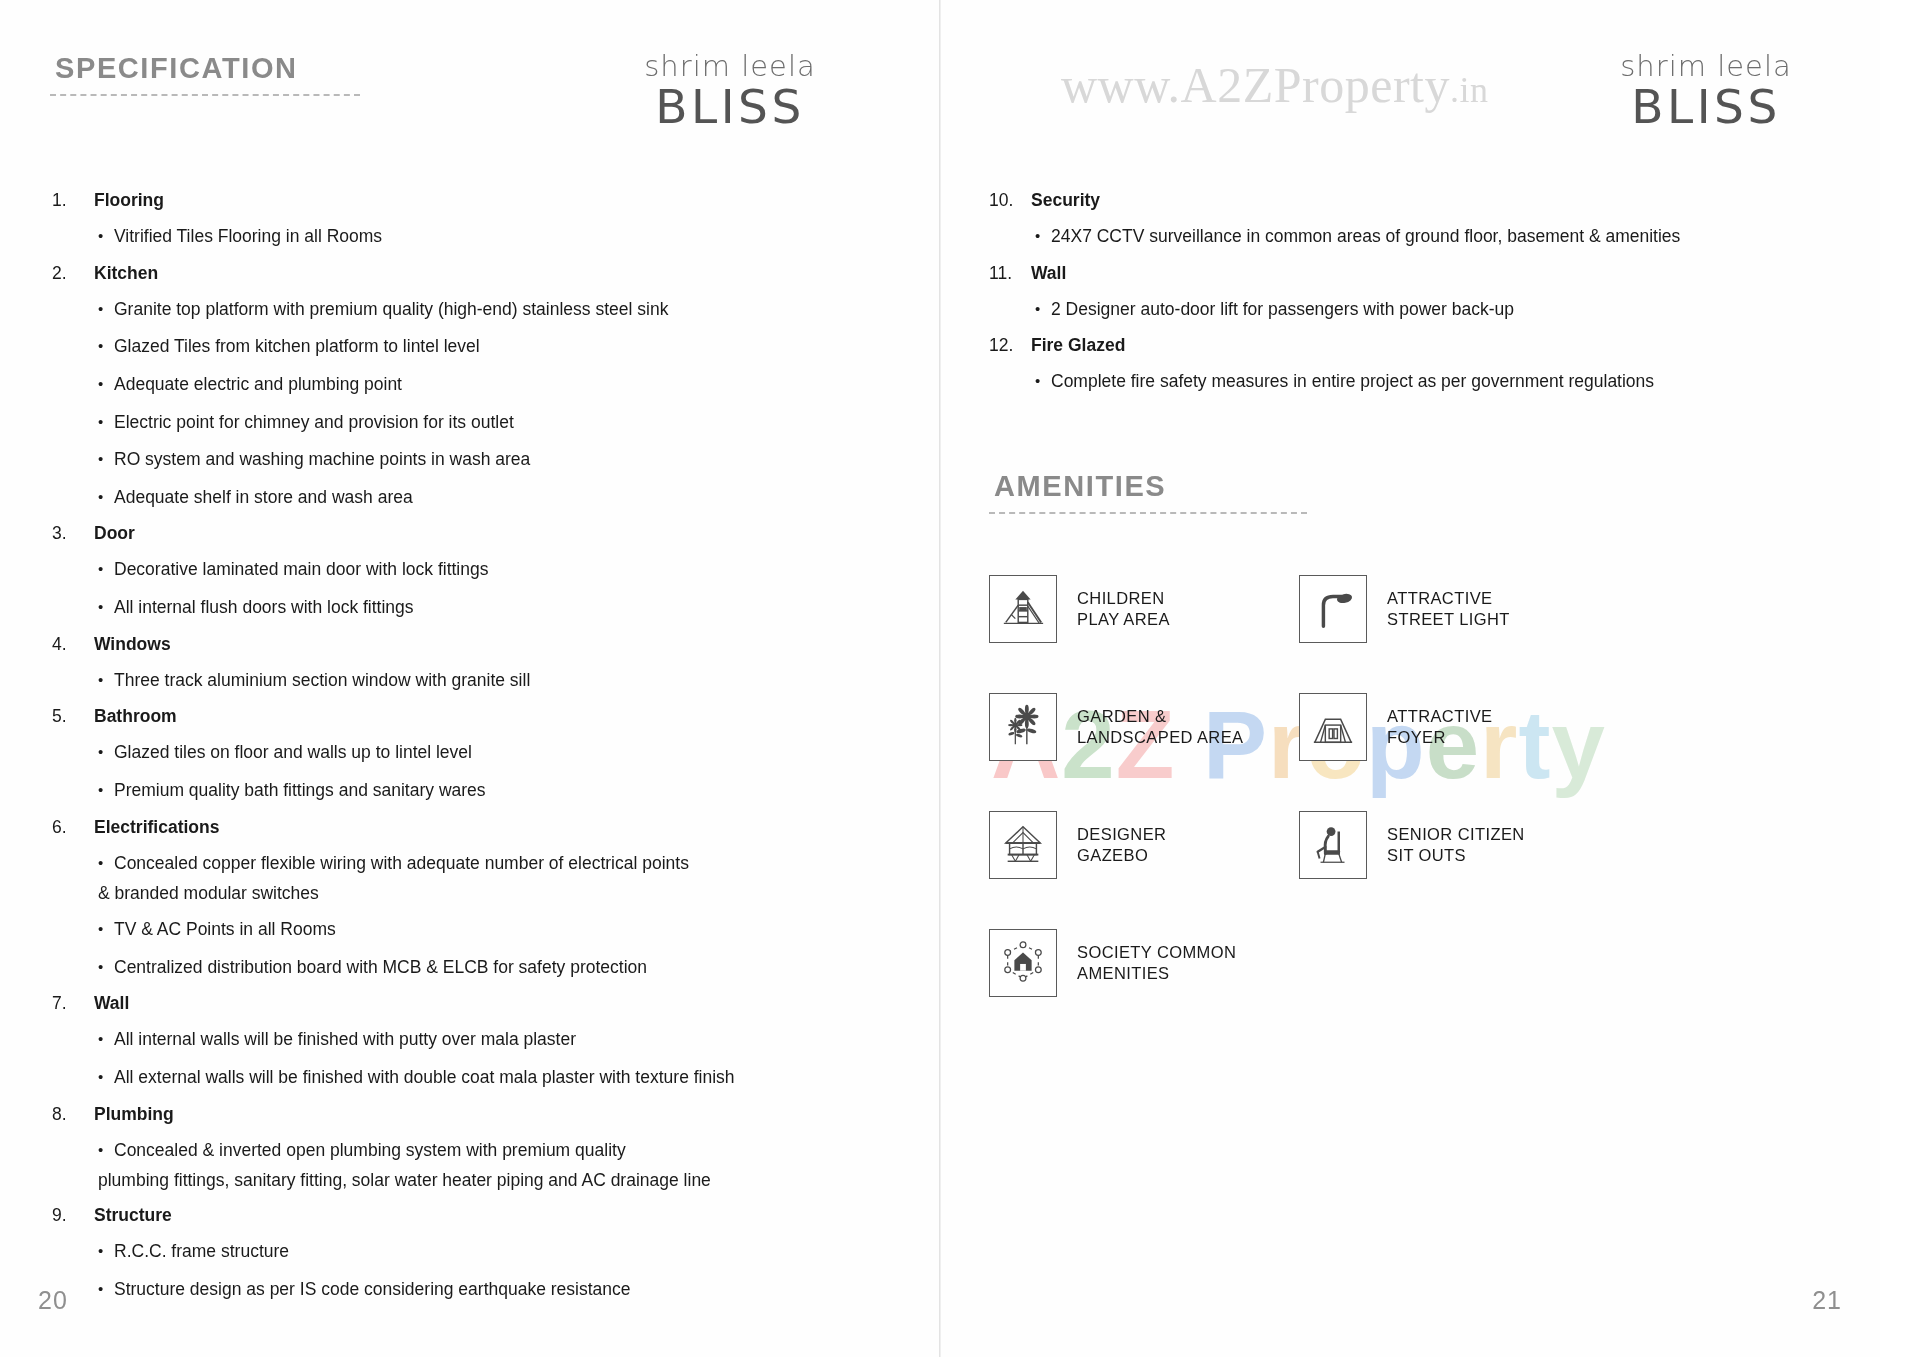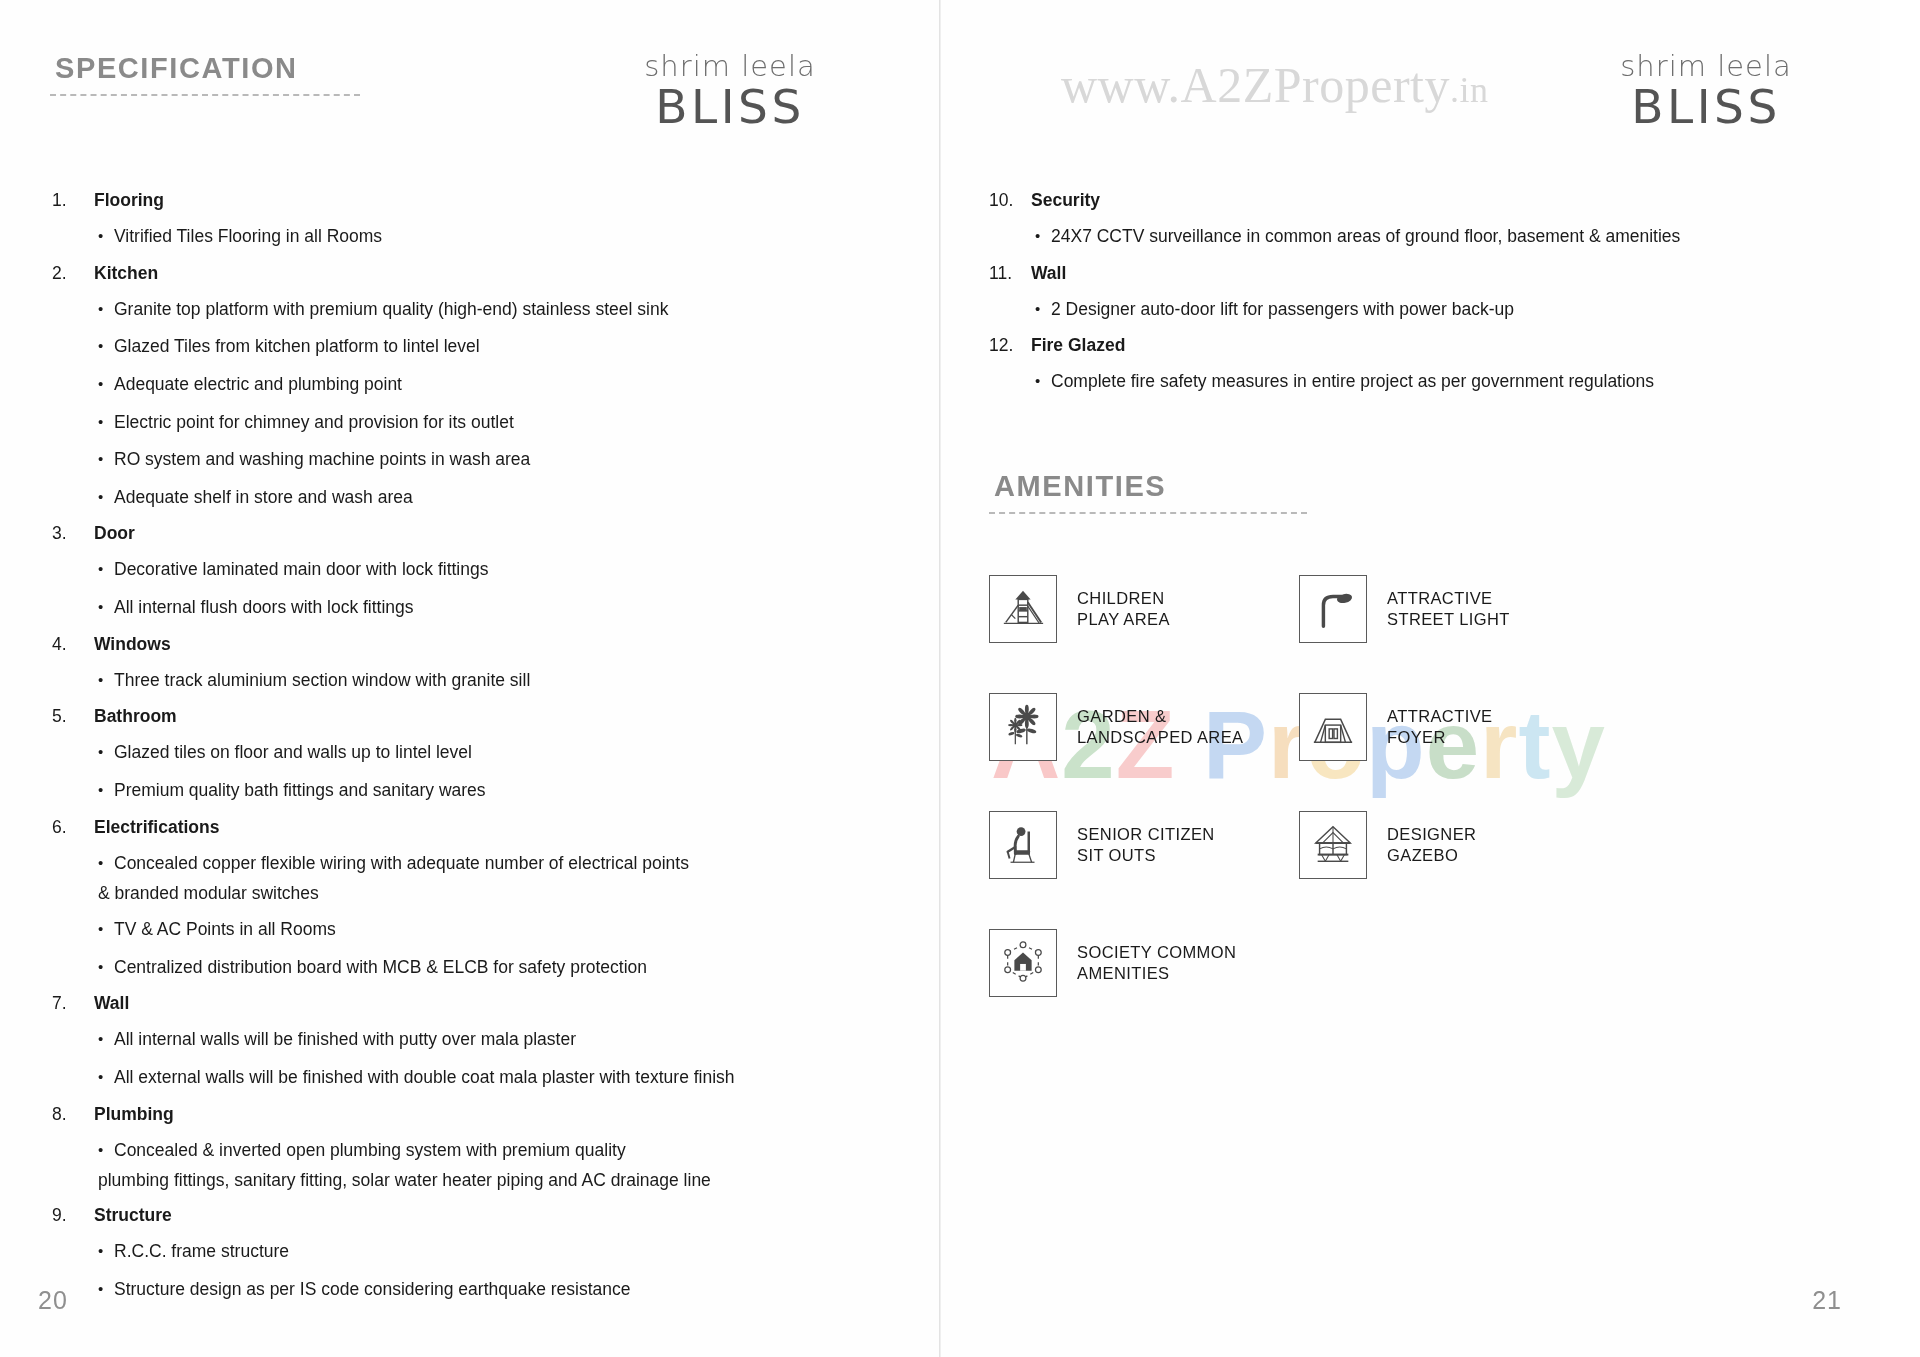--- a/index.html
+++ b/index.html
@@ -473,58 +473,58 @@
     </svg>
           </div>
           <div class="amen-label">
             <span>ATTRACTIVE</span>
             <span>FOYER</span>
           </div>
         </div>
         <div class="amen-cell">
           <div class="amen-box">
             <svg width="46" height="46" viewBox="0 0 48 48" fill="none" stroke="#4a4a4a" stroke-width="1.5">
-      <circle cx="22" cy="10" r="4.6" fill="#4a4a4a" stroke="none"></circle>
-      <path d="M19 15 Q15 20 16 28 L16 33" stroke-width="3" fill="none" stroke-linecap="round"></path>
-      <path d="M16 31 L30 31" stroke-width="3" stroke-linecap="round"></path>
-      <path d="M16 26 L8 31" stroke-width="2.4" stroke-linecap="round"></path>
-      <path d="M30 10 L30 33 L16 33" stroke-width="2.6" fill="none"></path>
-      <path d="M16 33 L14 42" stroke-width="1.4"></path>
-      <path d="M30 33 L33 42" stroke-width="1.4"></path>
-      <path d="M11 42 L36 42" stroke-width="1.3"></path>
-      <path d="M8 31 L10 38" stroke-width="2"></path>
-    </svg>
-          </div>
-          <div class="amen-label">
-            <span>SENIOR CITIZEN</span>
-            <span>SIT OUTS</span>
-          </div>
-        </div>
-        <div class="amen-cell">
-          <div class="amen-box">
-            <svg width="46" height="46" viewBox="0 0 48 48" fill="none" stroke="#4a4a4a" stroke-width="1.5">
       <path d="M24 5 L42 22 L6 22 Z"></path>
       <path d="M24 5 L24 22" stroke-width="1.1"></path>
       <path d="M13 22 L24 11 L35 22" stroke-width="1.1"></path>
       <line x1="6" y1="22" x2="42" y2="22" stroke-width="2"></line>
       <rect x="10" y="22" width="28" height="12" fill="none"></rect>
       <line x1="24" y1="22" x2="24" y2="34"></line>
       <path d="M10 28 Q17 24 24 28 Q31 24 38 28" stroke-width="1.1"></path>
       <line x1="8" y1="34" x2="40" y2="34" stroke-width="2"></line>
       <path d="M12 34 L16 41 M20 34 L16 41 M28 34 L32 41 M36 34 L32 41" stroke-width="1.1"></path>
       <line x1="8" y1="41" x2="40" y2="41" stroke-width="1.5"></line>
     </svg>
           </div>
           <div class="amen-label">
             <span>DESIGNER</span>
             <span>GAZEBO</span>
           </div>
         </div>
         <div class="amen-cell">
           <div class="amen-box">
+            <svg width="46" height="46" viewBox="0 0 48 48" fill="none" stroke="#4a4a4a" stroke-width="1.5">
+      <circle cx="22" cy="10" r="4.6" fill="#4a4a4a" stroke="none"></circle>
+      <path d="M19 15 Q15 20 16 28 L16 33" stroke-width="3" fill="none" stroke-linecap="round"></path>
+      <path d="M16 31 L30 31" stroke-width="3" stroke-linecap="round"></path>
+      <path d="M16 26 L8 31" stroke-width="2.4" stroke-linecap="round"></path>
+      <path d="M30 10 L30 33 L16 33" stroke-width="2.6" fill="none"></path>
+      <path d="M16 33 L14 42" stroke-width="1.4"></path>
+      <path d="M30 33 L33 42" stroke-width="1.4"></path>
+      <path d="M11 42 L36 42" stroke-width="1.3"></path>
+      <path d="M8 31 L10 38" stroke-width="2"></path>
+    </svg>
+          </div>
+          <div class="amen-label">
+            <span>SENIOR CITIZEN</span>
+            <span>SIT OUTS</span>
+          </div>
+        </div>
+        <div class="amen-cell">
+          <div class="amen-box">
             <svg width="46" height="46" viewBox="0 0 48 48" fill="none" stroke="#4a4a4a" stroke-width="1.3">
       <path d="M24 5 L40 13 L40 31 L24 40 L8 31 L8 13 Z" stroke-dasharray="3.5 3.5" fill="none"></path>
       <circle cx="24" cy="5" r="3" fill="#fff"></circle>
       <circle cx="40" cy="13" r="3" fill="#fff"></circle>
       <circle cx="40" cy="31" r="3" fill="#fff"></circle>
       <circle cx="24" cy="40" r="3" fill="#fff"></circle>
       <circle cx="8" cy="31" r="3" fill="#fff"></circle>
       <circle cx="8" cy="13" r="3" fill="#fff"></circle>
       <path d="M24 13 L33 21 L33 32 L15 32 L15 21 Z" fill="#4a4a4a" stroke="none"></path>
       <rect x="21" y="25" width="6" height="7" fill="#fff" stroke="none"></rect>

